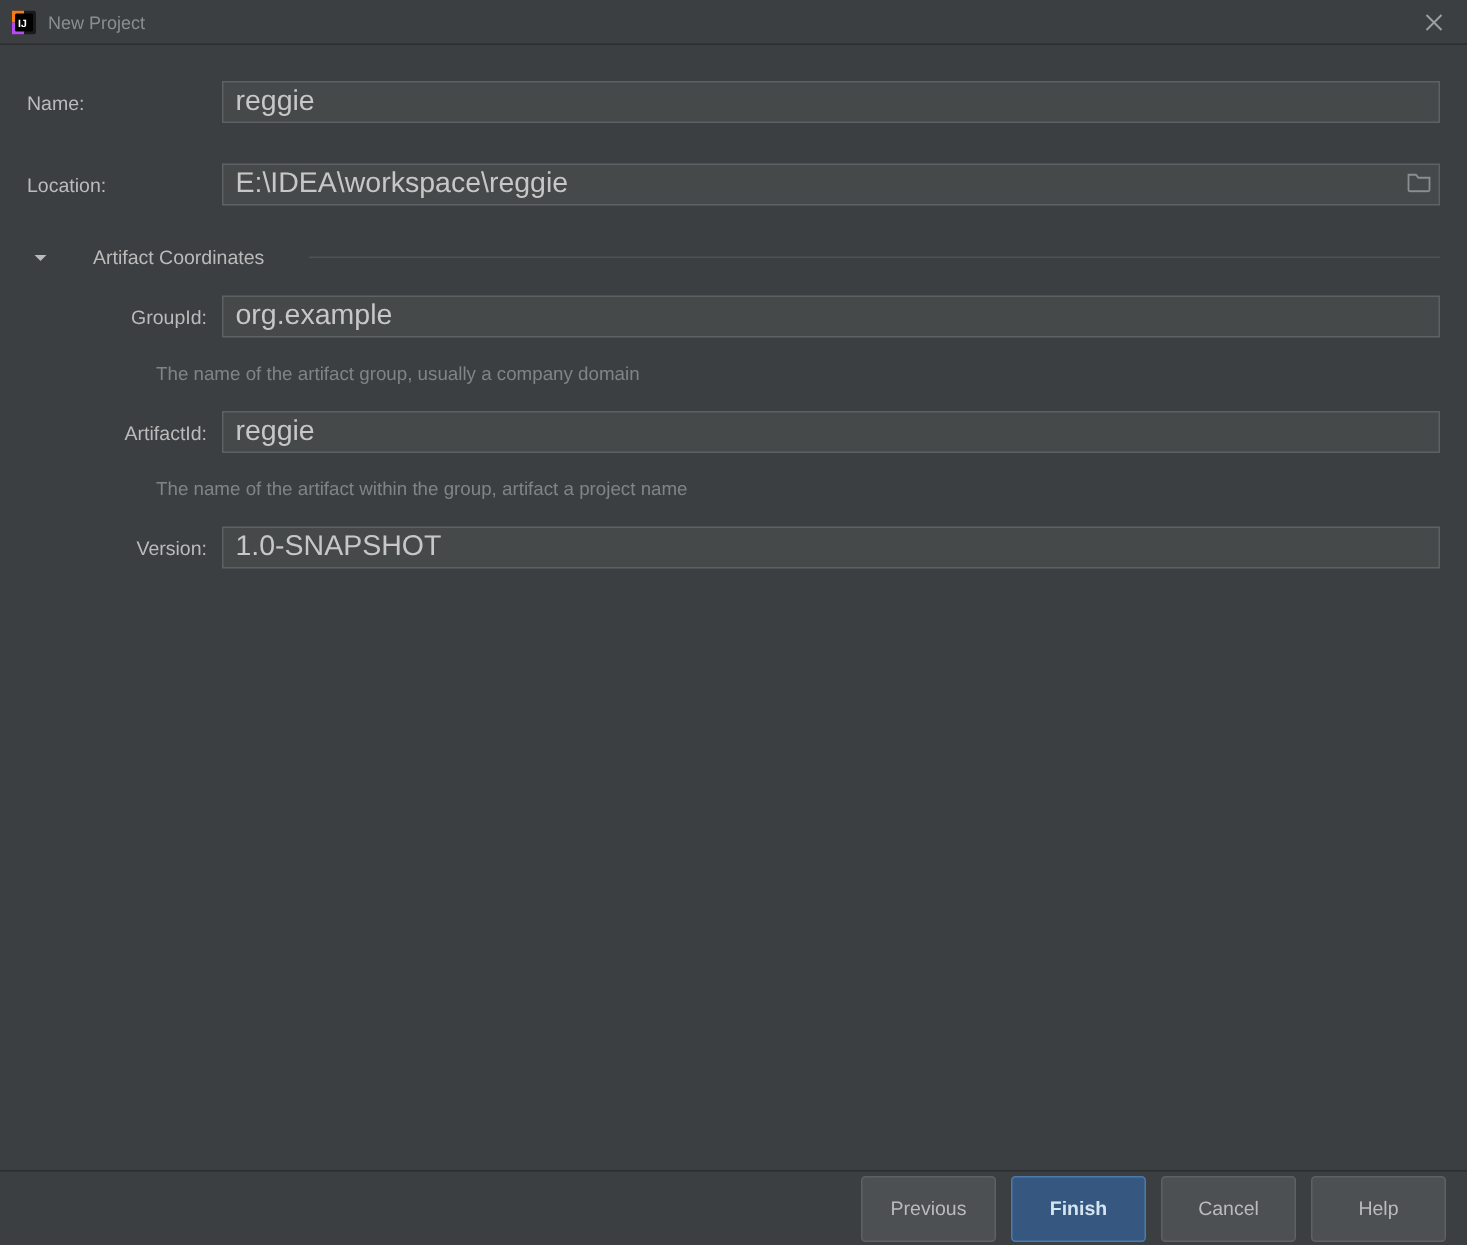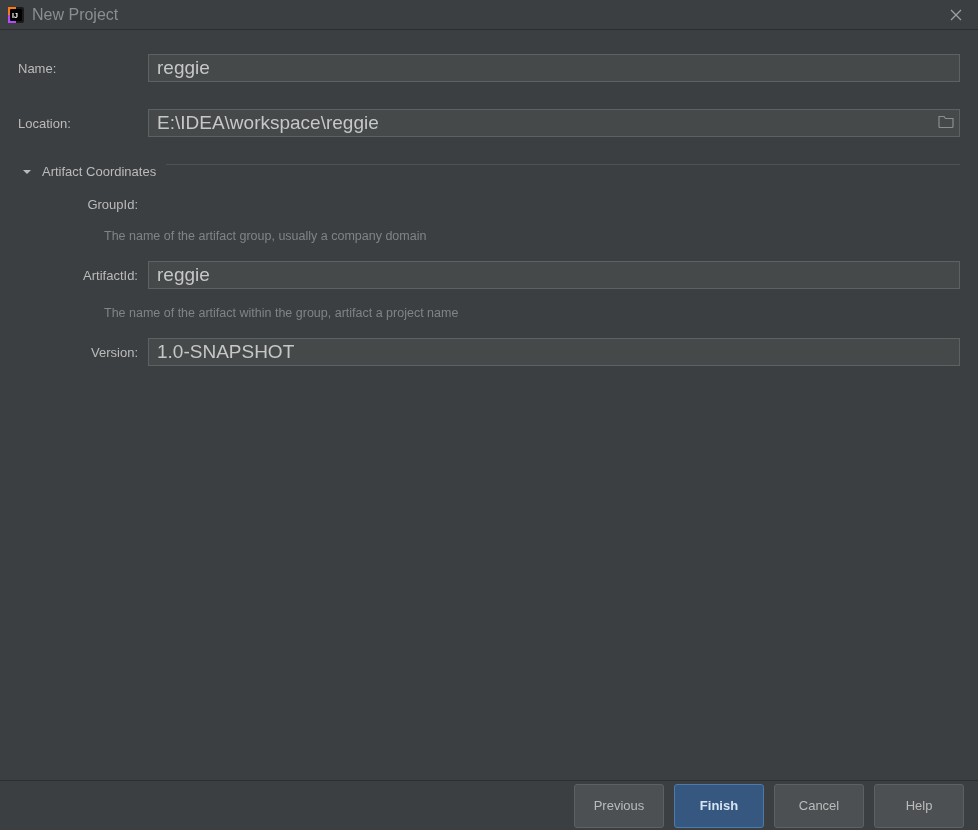--- a/index.html
+++ b/index.html
@@ -24,21 +24,21 @@
     .app-icon {
       width: 16px;
       height: 16px;
       margin-right: 8px;
       display: inline-flex;
       align-items: center;
       justify-content: center;
     }
     .title-text {
       color: #8a8e91;
-      font-size: 16px;
+      font-size: 12px;
       flex: 1;
     }
     .close-btn {
       width: 28px;
       height: 28px;
       display: flex;
       align-items: center;
       justify-content: center;
       color: #9aa0a3;
       cursor: pointer;
@@ -77,22 +77,24 @@
     .browse-icon {
       position: absolute;
       right: 6px;
       top: 50%;
       transform: translateY(-50%);
       color: #8a8e91;
       cursor: pointer;
     }
     .section-header {
       display: flex;
+      align-items: center;
       margin: 20px 0 18px 0;
       cursor: pointer;
+      gap: 20px;
     }
     .chevron {
       width: 18px;
       display: inline-flex;
       align-items: center;
       justify-content: center;
       color: #bbbbbb;
       margin-right: 6px;
     }
     .section-title {
@@ -189,20 +191,23 @@
       <svg width="10" height="10" viewBox="0 0 10 10">
           <path d="M1 3 L5 7 L9 3 Z" fill="#bbbbbb"></path>
         </svg>
     </span>
     <span class="section-title">Artifact Coordinates</span>
     <span class="section-line"></span>
   </div>
 
   <div class="row indent">
     <div class="label">GroupId:</div>
+    <div class="input-wrap">
+      <input class="text-input" type="text" value="org.example" style="">
+    </div>
   </div>
   <div class="hint">The name of the artifact group, usually a company domain</div>
 
   <div class="row indent">
     <div class="label">ArtifactId:</div>
     <div class="input-wrap">
       <input class="text-input" type="text" value="reggie" style="">
     </div>
   </div>
   <div class="hint">The name of the artifact within the group, artifact a project name</div>

